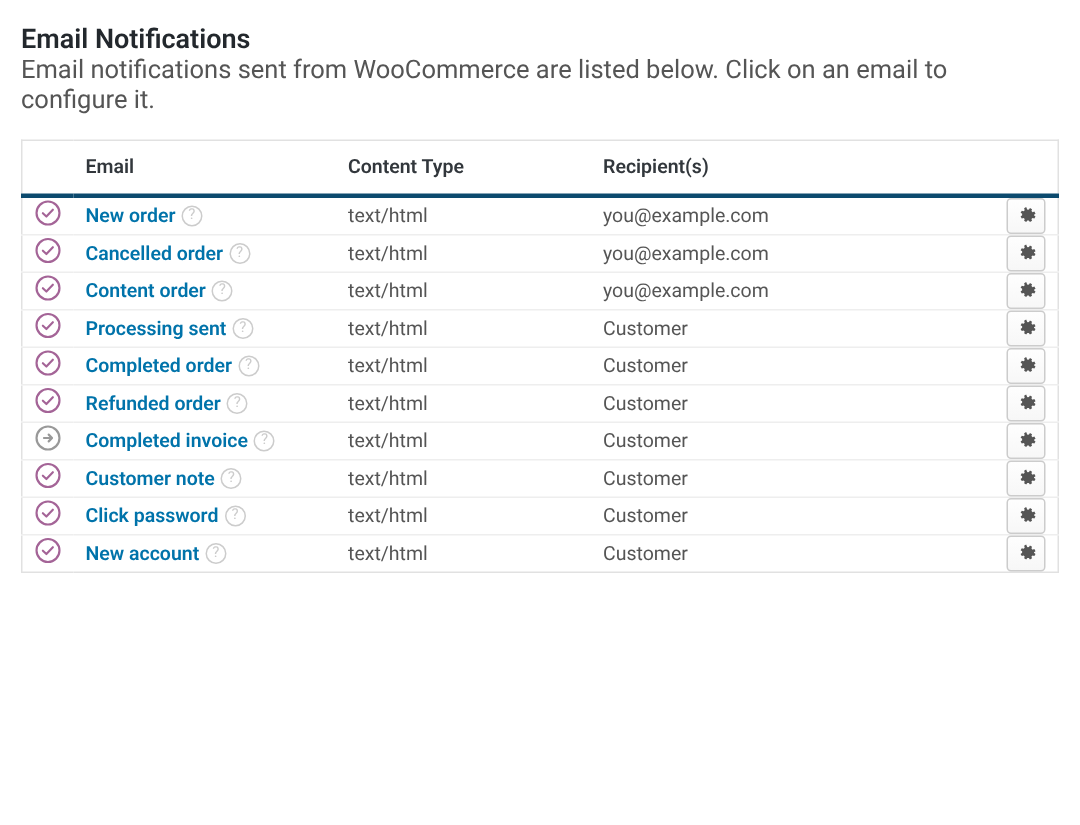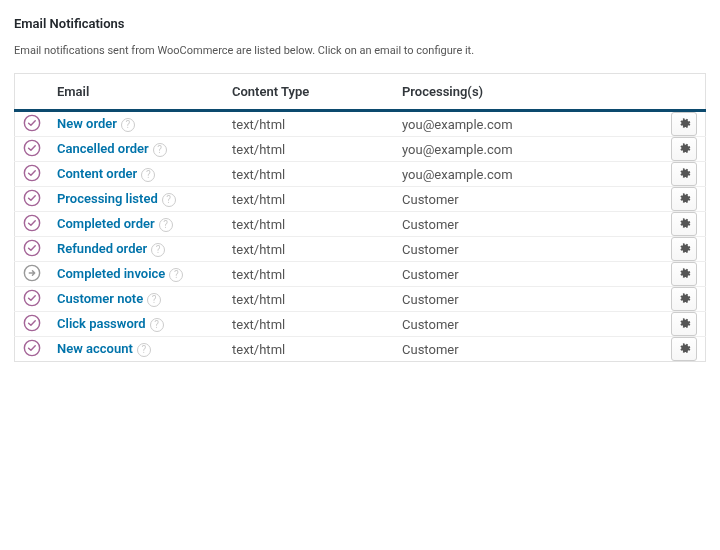--- a/index.html
+++ b/index.html
@@ -6,27 +6,27 @@
   body {
     margin: 0;
     padding: 10px 14px;
     font-family: -apple-system, BlinkMacSystemFont, "Segoe UI", Roboto, "Helvetica Neue", Arial, sans-serif;
     font-size: 13px;
     color: #333;
     background: #fff;
     width: 720px;
   }
   h2.page-title {
-    font-size: 13px;
+    font-size: 18px;
     font-weight: 600;
     color: #23282d;
-    margin: 6px 0 13px 0;
+    margin: 6px 0 0 0;
   }
   p.description {
-    font-size: 11px;
+    font-size: 17px;
     color: #555;
     margin: 0 0 16px 0;
   }
   table.emails {
     width: 100%;
     border-collapse: collapse;
     border: 1px solid #e1e1e1;
     background: #fff;
   }
   table.emails thead th {
@@ -105,21 +105,21 @@
 
 <h2 class="page-title">Email Notifications</h2>
 <p class="description">Email notifications sent from WooCommerce are listed below. Click on an email to configure it.</p>
 
 <table class="emails">
   <thead>
     <tr>
       <th class="col-status"></th>
       <th class="col-email">Email</th>
       <th class="col-type">Content Type</th>
-      <th class="col-recip">Processing(s)</th>
+      <th class="col-recip">Recipient(s)</th>
       <th class="col-action"></th>
     </tr>
   </thead>
   <tbody id="rows">
   <tr>
         <td class="col-status"><span class="status-circle">
             <svg viewBox="0 0 20 20">
               <circle cx="10" cy="10" r="8.5" fill="none" stroke="#a46497" stroke-width="1.6"></circle>
               <path d="M6.2 10.2 L8.8 12.6 L13.6 7.6" fill="none" stroke="#a46497" stroke-width="1.6" stroke-linecap="round" stroke-linejoin="round"></path>
             </svg>
@@ -165,21 +165,21 @@
               </svg></span>
           </span></td>
       </tr>
       <tr>
         <td class="col-status"><span class="status-circle">
             <svg viewBox="0 0 20 20">
               <circle cx="10" cy="10" r="8.5" fill="none" stroke="#a46497" stroke-width="1.6"></circle>
               <path d="M6.2 10.2 L8.8 12.6 L13.6 7.6" fill="none" stroke="#a46497" stroke-width="1.6" stroke-linecap="round" stroke-linejoin="round"></path>
             </svg>
           </span></td>
-        <td class="col-email"><a href="#" class="email-link">Processing listed</a><span class="help-icon">?</span></td>
+        <td class="col-email"><a href="#" class="email-link">Processing sent</a><span class="help-icon">?</span></td>
         <td class="col-type">text/html</td>
         <td class="col-recip">Customer</td>
         <td class="col-action"><span class="gear-btn">
             <span><svg viewBox="0 0 20 20">
                 <path fill="#555" d="M10 6.5a3.5 3.5 0 1 0 0 7 3.5 3.5 0 0 0 0-7zm7.4 4.6 1.6-1.2-1.2-2.1-1.9.6a6.9 6.9 0 0 0-1.1-1.1l.6-1.9-2.1-1.2-1.2 1.6a7 7 0 0 0-1.5 0L9.4 3.2 7.3 4.4l.6 1.9a6.9 6.9 0 0 0-1.1 1.1l-1.9-.6L3.7 8.9l1.6 1.2a7 7 0 0 0 0 1.5l-1.6 1.2 1.2 2.1 1.9-.6c.3.4.7.8 1.1 1.1l-.6 1.9 2.1 1.2 1.2-1.6a7 7 0 0 0 1.5 0l1.2 1.6 2.1-1.2-.6-1.9c.4-.3.8-.7 1.1-1.1l1.9.6 1.2-2.1-1.6-1.2a7 7 0 0 0 0-1.5z"></path>
               </svg></span>
           </span></td>
       </tr>
       <tr>
         <td class="col-status"><span class="status-circle">

